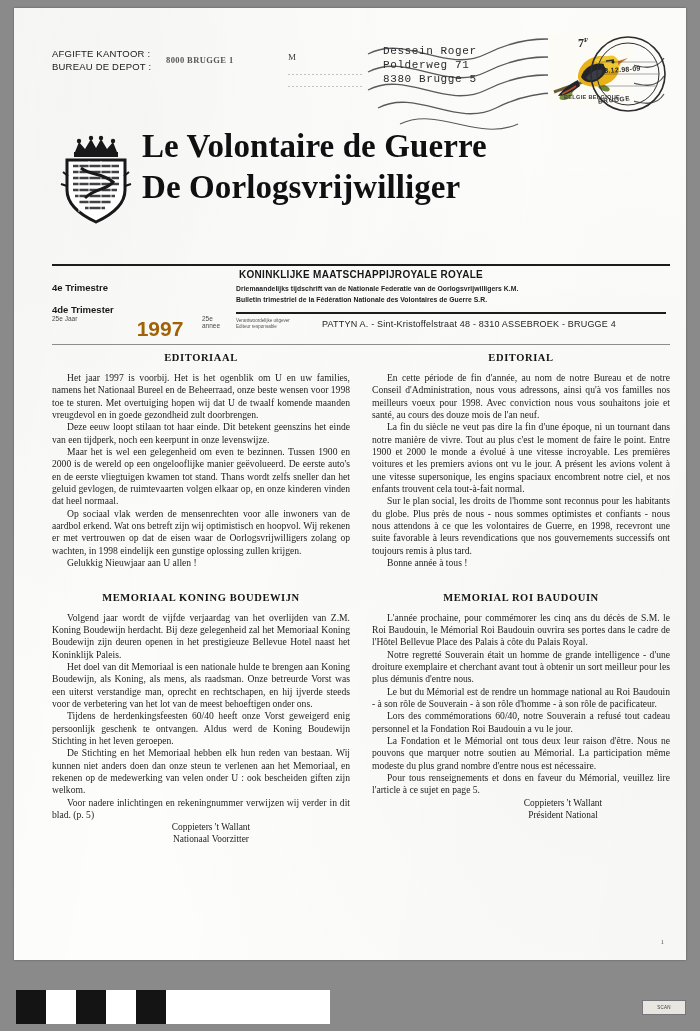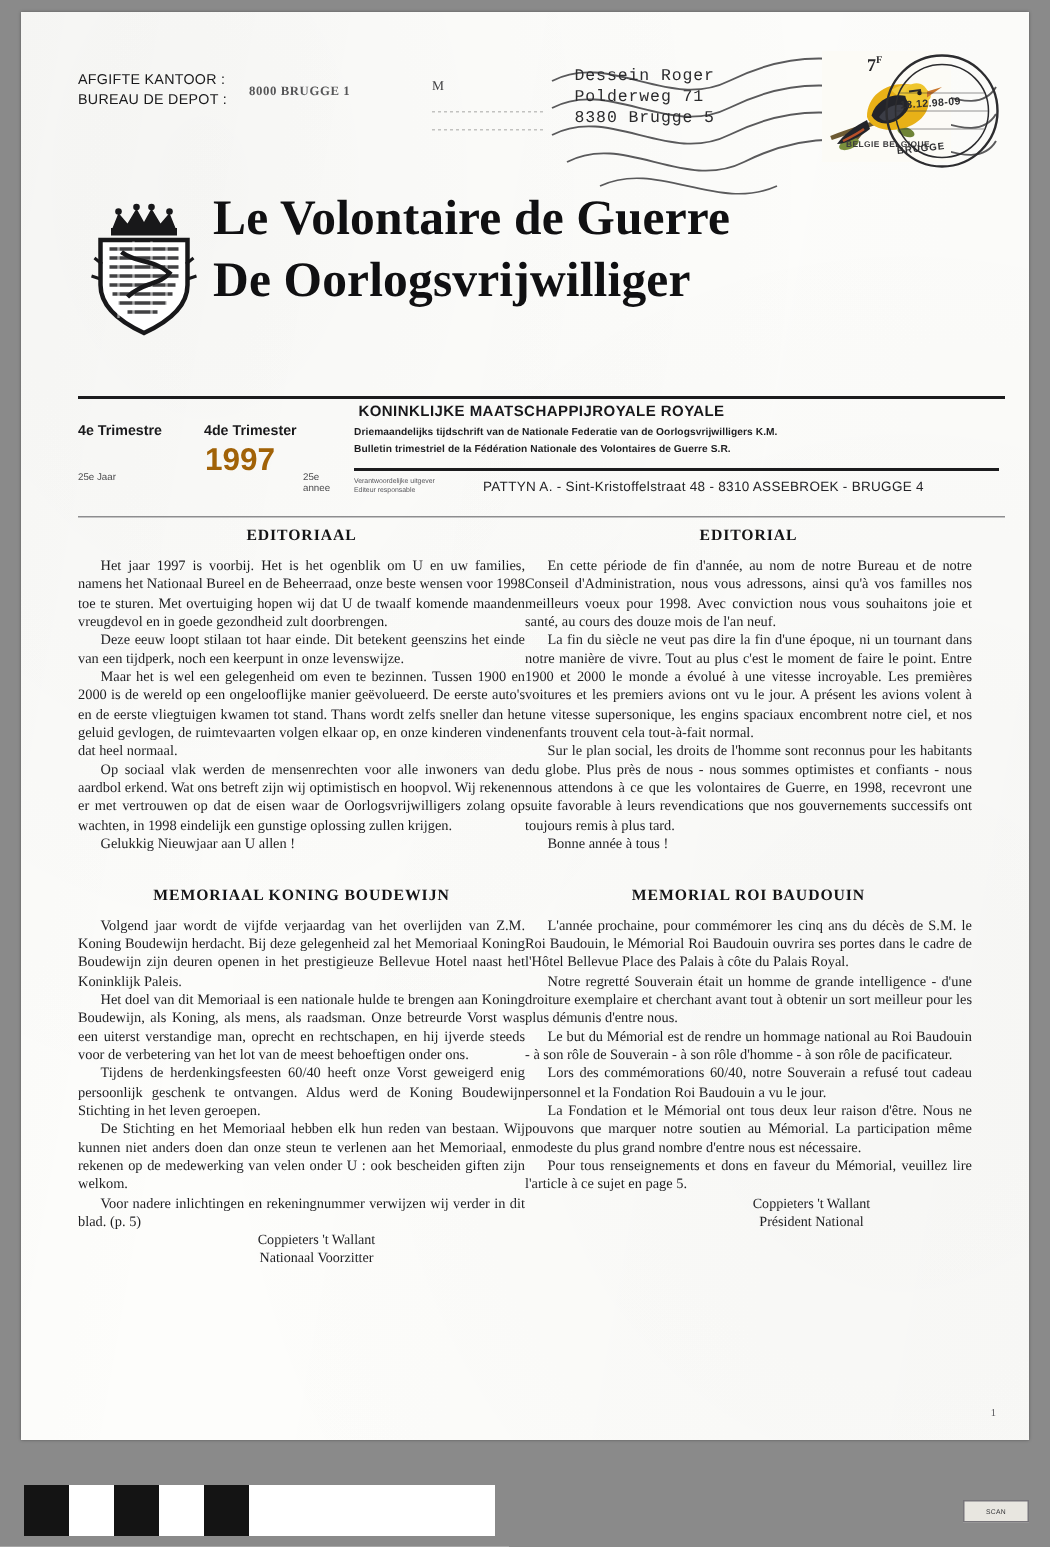--- a/index.html
+++ b/index.html
@@ -236,21 +236,22 @@
     width: 672px;
     height: 62px;
   }
   #issue-left { position: absolute; left: 38px; top: 4px; width: 180px; }
   .issue-trimester {
     font-family: "Liberation Sans", sans-serif;
     font-weight: bold;
     font-size: 9.5px;
     color: #19191b;
     display: flex;
-    gap: 28px;
+    gap: 11px;
+    flex-direction: column;
   }
   #issue-year {
     font-family: "Liberation Sans", sans-serif;
     font-weight: bold;
     font-size: 21px;
     color: #a16207;
     text-align: center;
     margin-top: 2px;
     padding-left: 36px;
   }
@@ -308,20 +309,21 @@
     left: 38px; top: 336px;
     width: 618px; height: 1px;
     background: #8d8d8f;
   }
   #columns {
     position: absolute;
     left: 38px;
     top: 344px;
     width: 618px;
     display: flex;
+    gap: 22px;
   }
   .column { width: 298px; }
   .article-heading {
     text-align: center;
     font-family: "Liberation Serif", serif;
     font-weight: bold;
     font-size: 10.5px;
     letter-spacing: .6px;
     color: #141416;
     margin: 0 0 9px 0;

